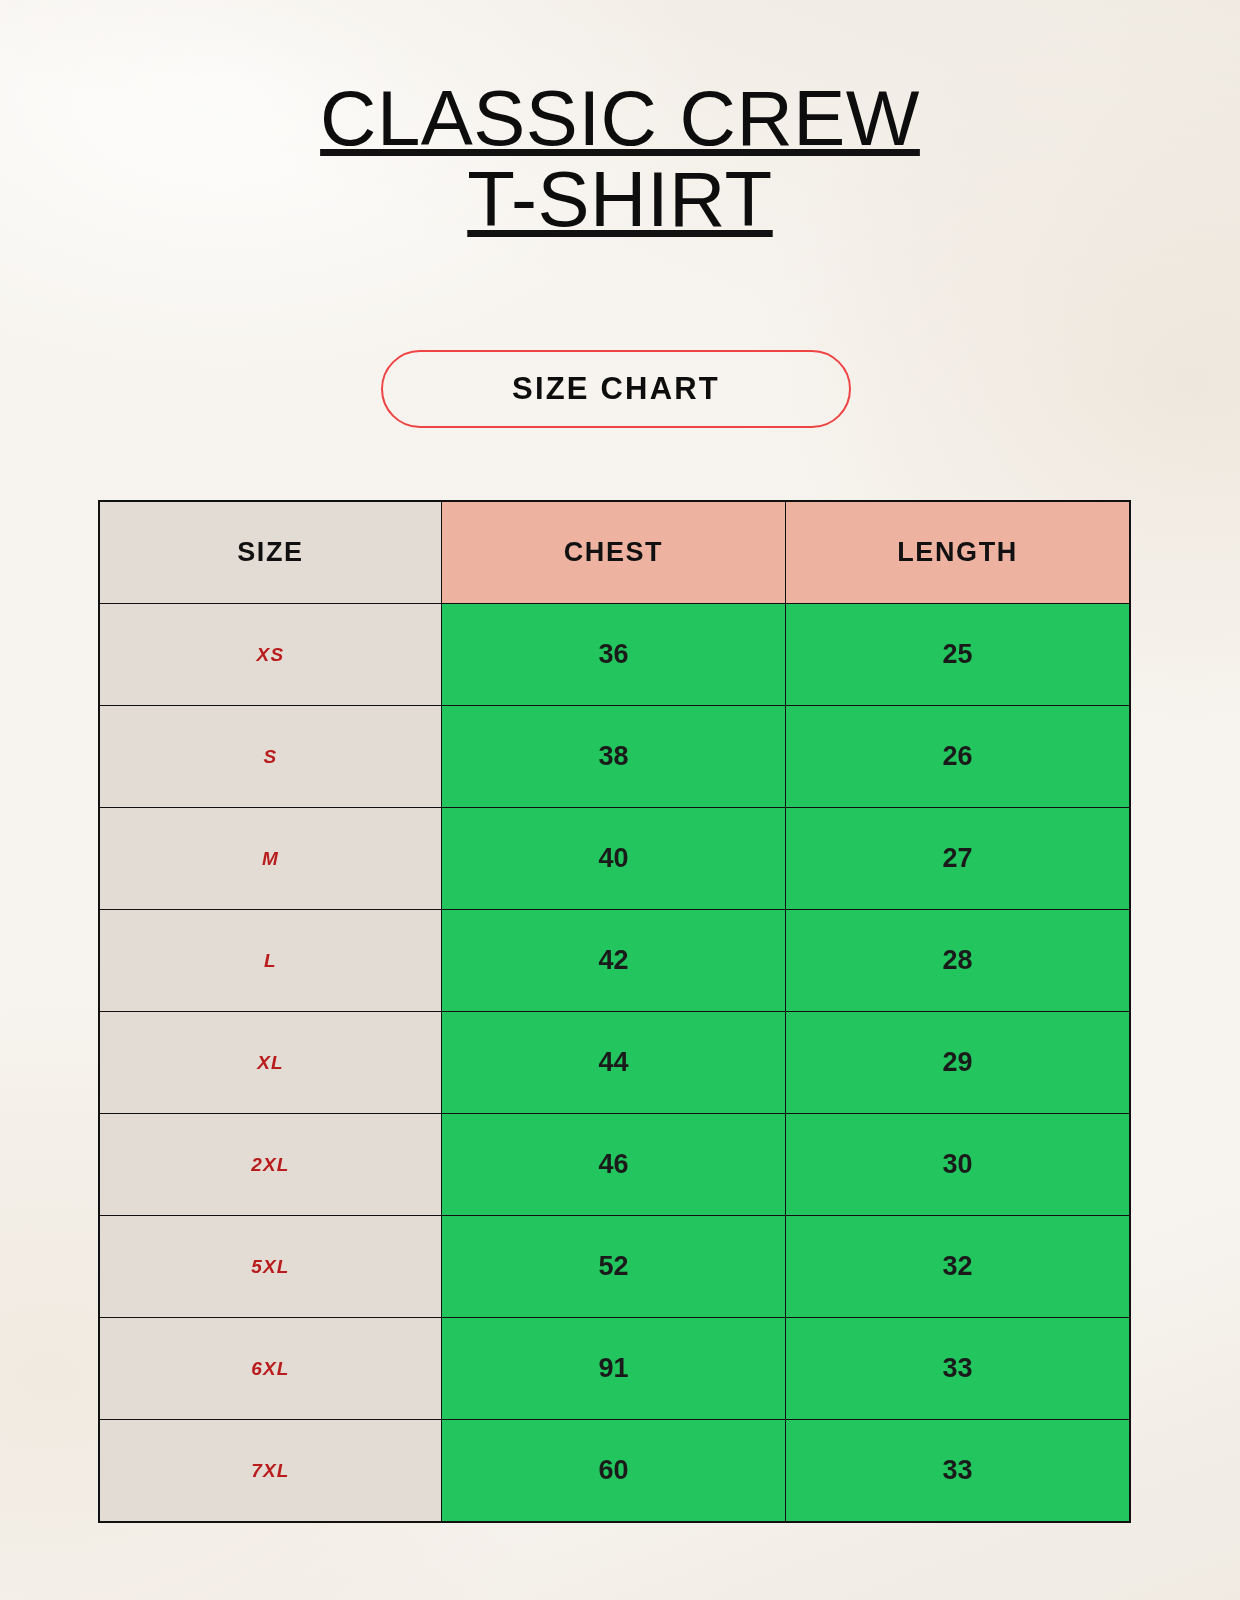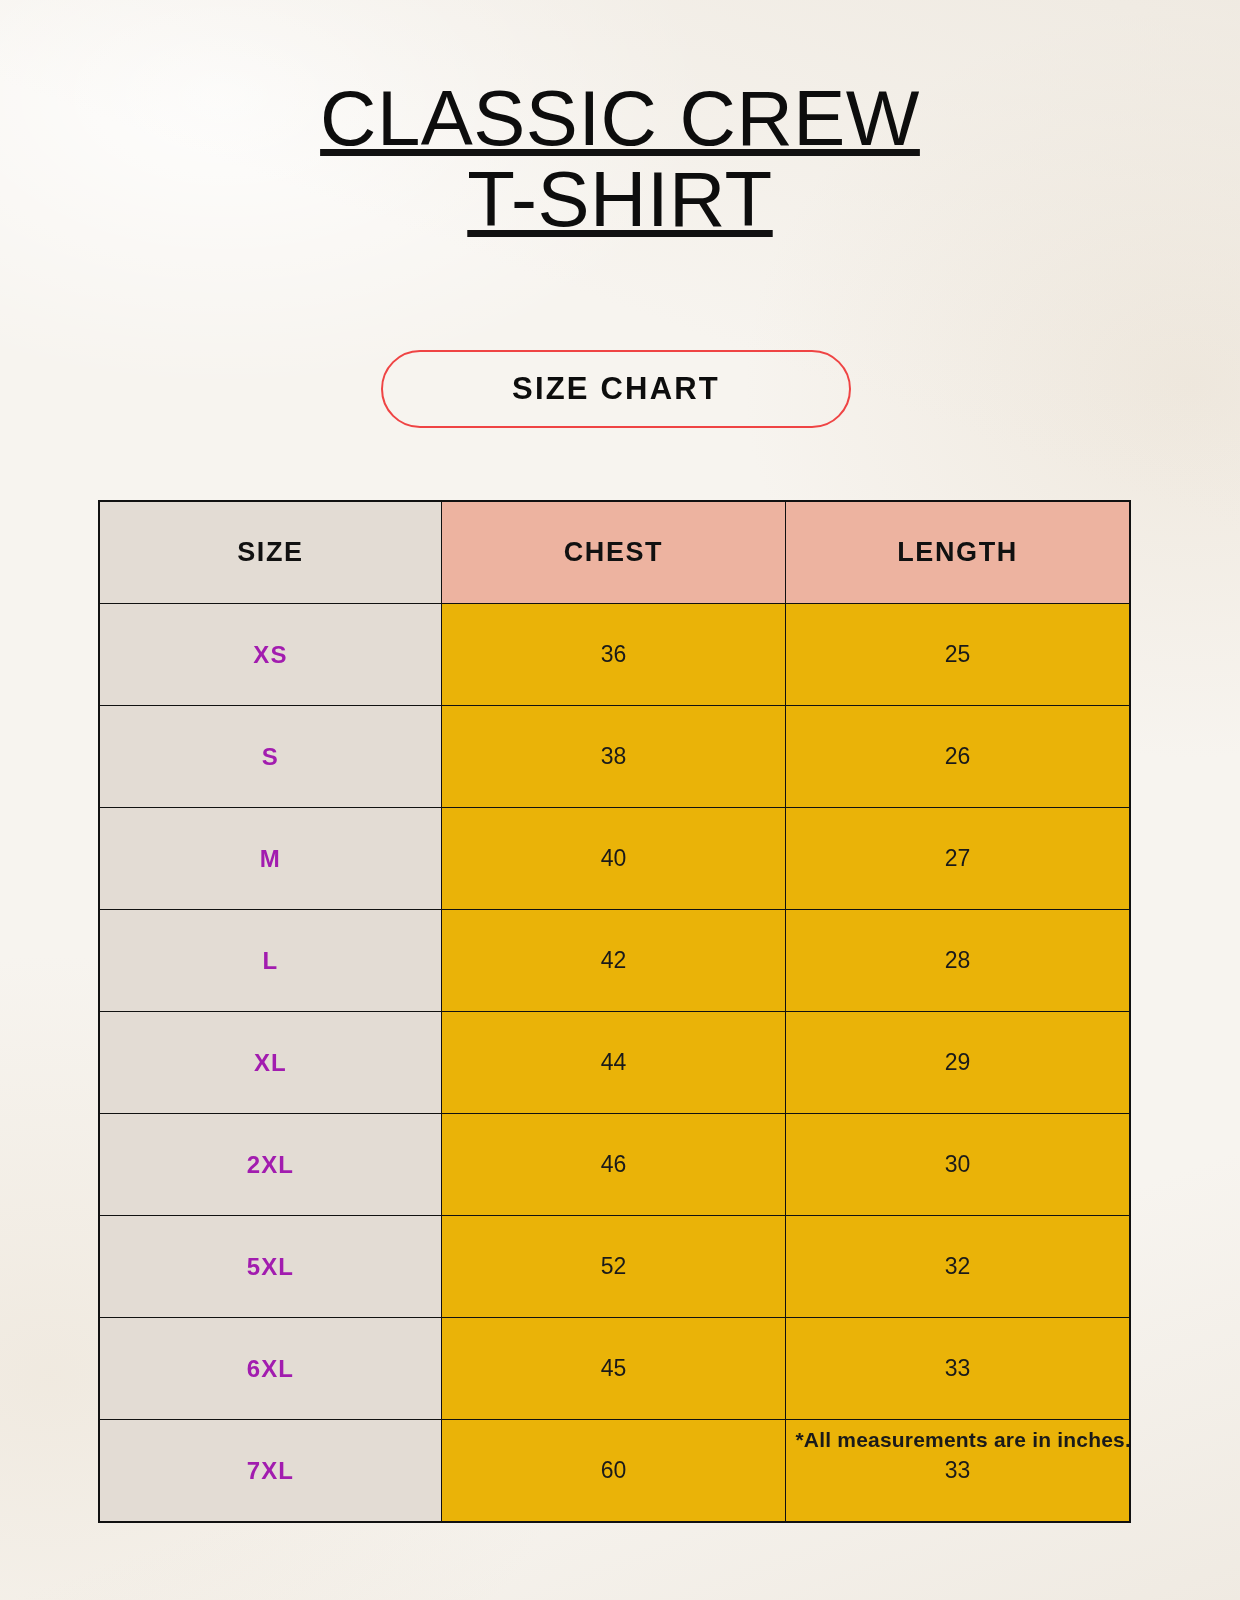--- a/index.html
+++ b/index.html
@@ -105,29 +105,30 @@
     font-size: 27px;
     font-weight: 700;
     letter-spacing: 1.6px;
     color: #111111;
   }
   th.head-size { background: #e3dcd4; }
   th.head-measure { background: #edb3a0; margin-top: 46px; }
 
   td.cell-size {
     background: #e3dcd4;
-    font-size: 24px;
+    font-size: 19px;
     font-weight: 700;
     letter-spacing: 1.1px;
-    color: #a21caf;
+    color: #b91c1c;
+    font-style: italic;
   }
   td.cell-value {
-    background: #eab308;
-    font-size: 23px;
-    font-weight: 400;
+    background: #22c55e;
+    font-size: 27px;
+    font-weight: 700;
     color: #1a1a1a;
   }
 
   .footnote {
     position: absolute;
     left: 98px;
     top: 1428px;
     width: 1033px;
     text-align: right;
     font-size: 21px;
@@ -198,27 +199,26 @@
           <td class="cell-value">46</td>
           <td class="cell-value">30</td>
         </tr>
         <tr>
           <td class="cell-size">5XL</td>
           <td class="cell-value">52</td>
           <td class="cell-value">32</td>
         </tr>
         <tr>
           <td class="cell-size">6XL</td>
-          <td class="cell-value">45</td>
+          <td class="cell-value">91</td>
           <td class="cell-value">33</td>
         </tr>
         <tr>
           <td class="cell-size">7XL</td>
           <td class="cell-value">60</td>
           <td class="cell-value">33</td>
         </tr>
       </tbody>
     </table>
   </div>
 
-  <div class="footnote">*All measurements are in inches.</div>
 
 </div>
 
 </body></html>

